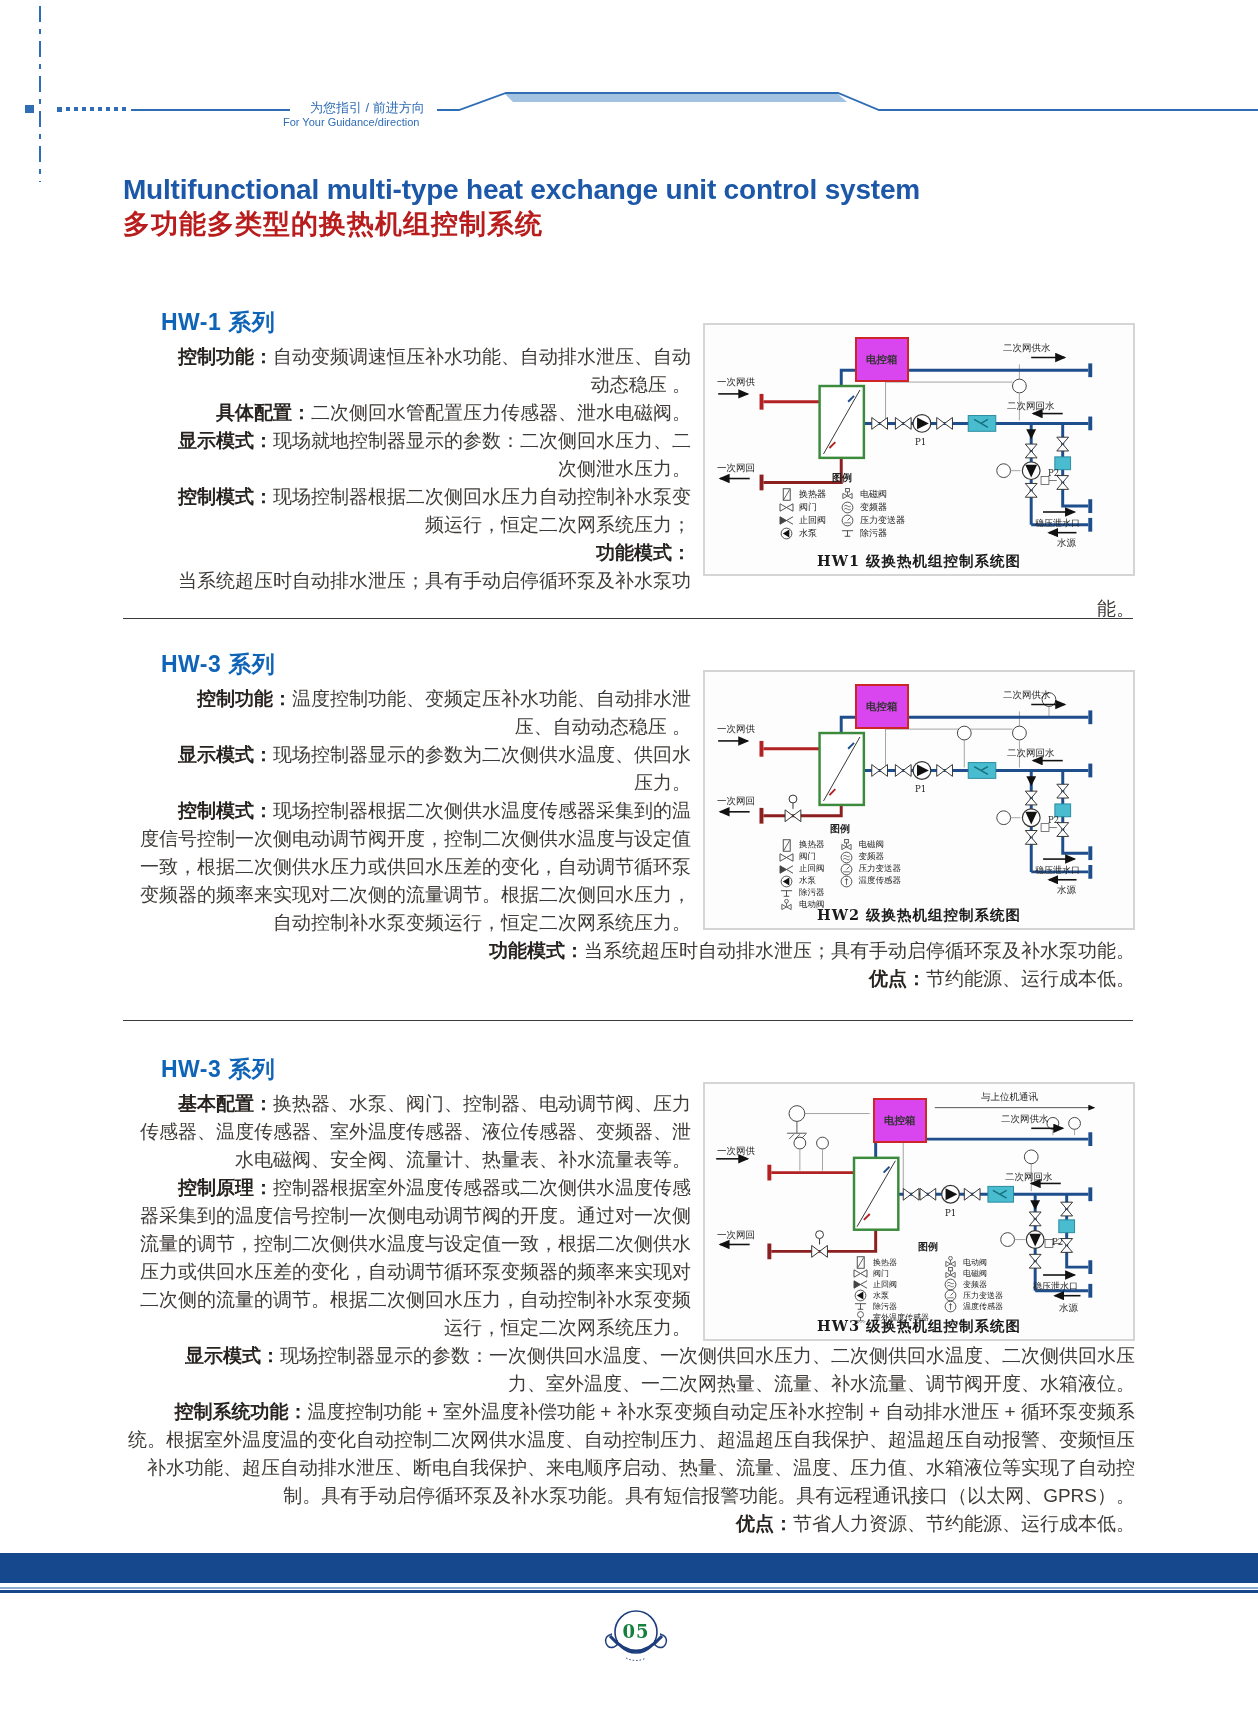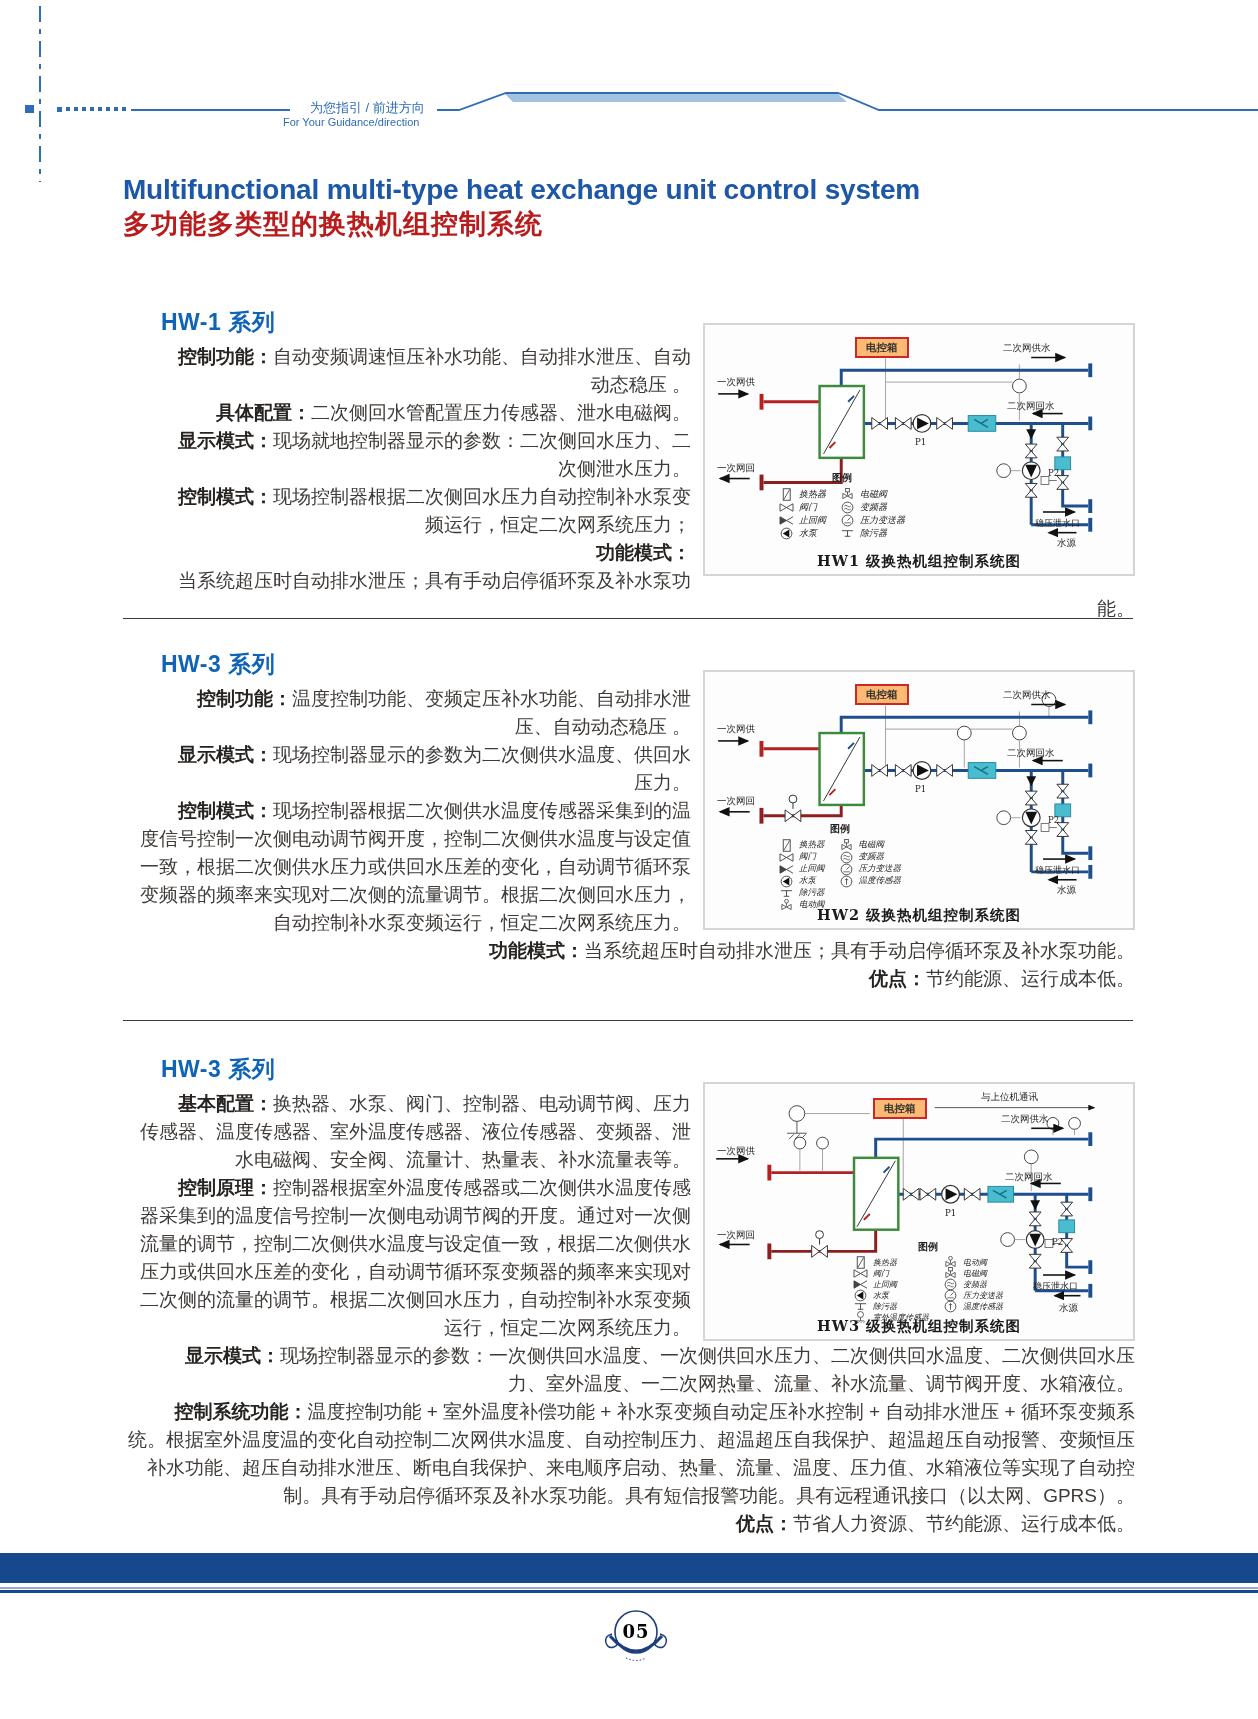--- a/index.html
+++ b/index.html
@@ -14,36 +14,36 @@
   .sec{position:absolute;left:123px;width:1012px;}
   .sec-h{margin:16px 0 8px 38px;font-size:23px;font-weight:800;color:#0f64b8;letter-spacing:.5px;line-height:26px;}
   .sec p{margin:0;font-size:19px;line-height:28px;text-indent:2em;color:#3f3b38;text-align:right;}
   .sec p b{color:#272320;}
   .divider{position:absolute;left:123px;width:1010px;border-top:1.6px solid #3c3c3c;}
   .panel{position:relative;float:right;width:432px;margin-left:12px;border:2px solid #d5d5d5;
          background:#fdfdfd;box-sizing:border-box;}
   .panel .schem{position:absolute;left:0;top:0;width:100%;height:100%;}
   .dl{position:absolute;font-family:"DejaVu Serif",serif;font-size:9.5px;color:#222;
       white-space:nowrap;z-index:2;line-height:10px;}
-  .cbox{position:absolute;z-index:3;border:2px solid #cc2626;background:#fdba74;color:#333;
-        font-family:"DejaVu Serif",serif;font-size:10.5px;font-weight:bold;padding:3px 9px;line-height:11px;}
+  .cbox{position:absolute;z-index:3;border:2px solid #cc2626;background:#d946ef;color:#333;
+        font-family:"DejaVu Serif",serif;font-size:10.5px;font-weight:bold;padding:15px 9px;line-height:11px;}
   .legend{position:absolute;z-index:2;font-family:"DejaVu Serif",serif;font-size:9px;color:#222;}
   .ltitle{font-weight:bold;margin-bottom:3px;font-size:10px;text-align:center;}
   .lcols{display:flex;gap:14px;}
   .lcol{display:flex;flex-direction:column;}
-  .lrow{display:flex;align-items:center;gap:5px;height:13px;white-space:nowrap;font-style:italic;}
+  .lrow{display:flex;align-items:center;gap:5px;height:13px;white-space:nowrap;}
   .lic{width:15px;height:13px;flex:0 0 15px;}
   .cap{position:absolute;left:0;right:0;bottom:3px;text-align:center;z-index:2;
        font-family:"DejaVu Serif",serif;font-size:14.5px;font-weight:bold;color:#1c1c1c;letter-spacing:1px;}
   .footer-bar{position:absolute;left:0;top:1553px;width:1258px;height:30px;background:#16488e;}
   .footer-line-light{position:absolute;left:0;top:1587px;width:1258px;height:2px;background:#8fadd1;}
   .footer-line-dark{position:absolute;left:0;top:1590px;width:1258px;height:3px;background:#16488e;}
   .pageno{position:absolute;left:598px;top:1606px;width:76px;height:64px;}
   .pageno .num{position:absolute;left:0;right:0;top:15px;text-align:center;
-       font-family:"DejaVu Serif",serif;font-size:18px;font-weight:bold;color:#000000;letter-spacing:1px;}
+       font-family:"DejaVu Serif",serif;font-size:18px;font-weight:bold;color:#15803d;letter-spacing:1px;}
 </style>
 </head>
 <body>
 
 <svg width="0" height="0" style="position:absolute">
   <defs>
     <marker id="aR" markerWidth="8" markerHeight="8" refX="6" refY="3" orient="auto">
       <path d="M0,0 L7,3 L0,6 Z" fill="#111"></path>
     </marker>
     <g id="i-hx">

